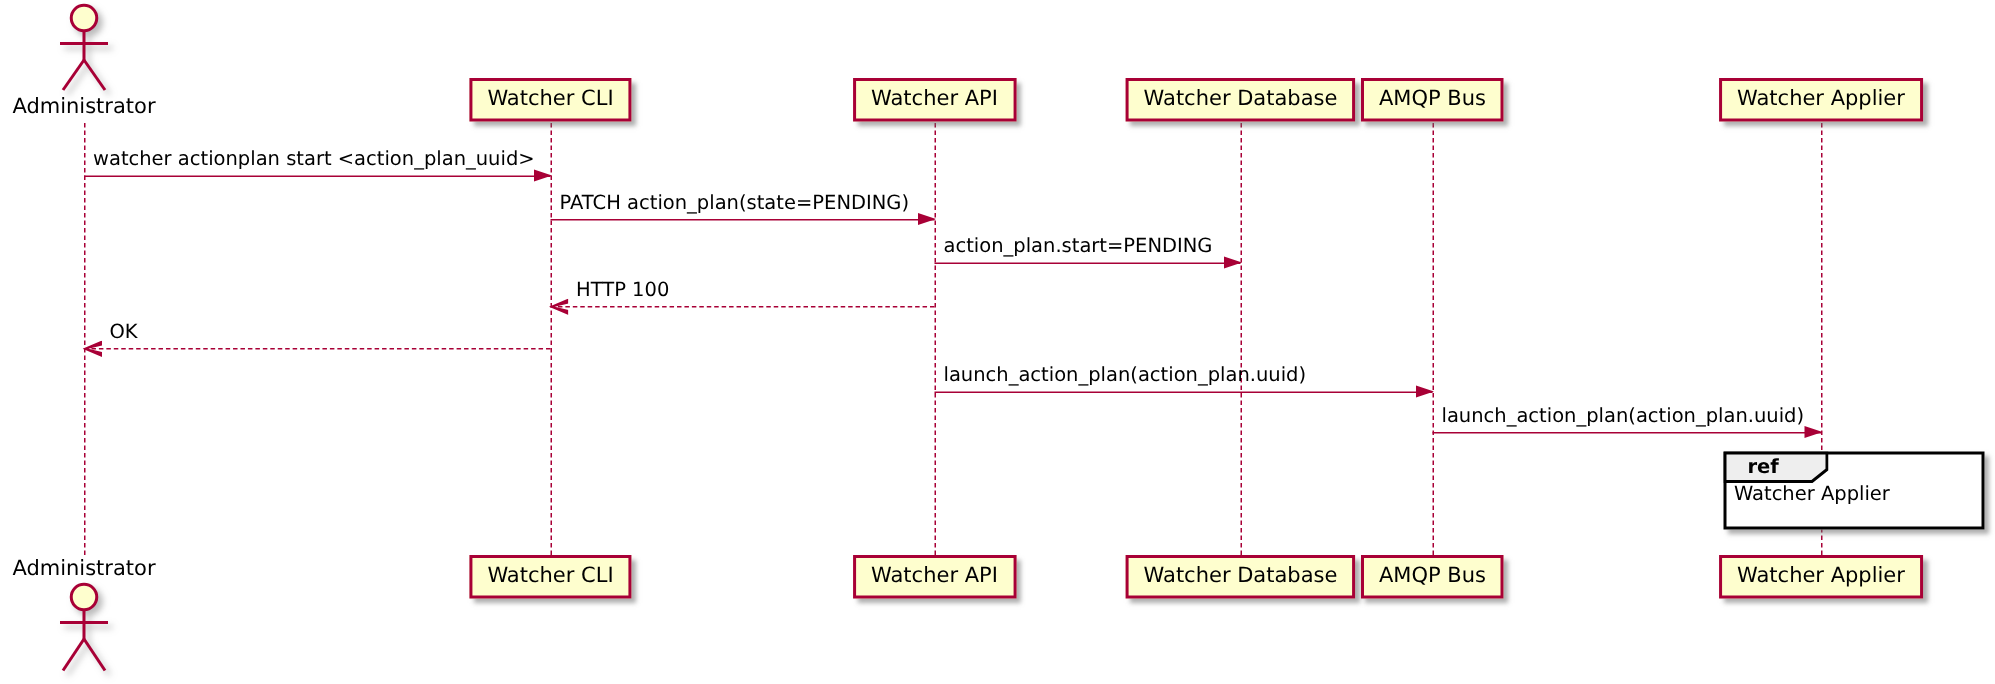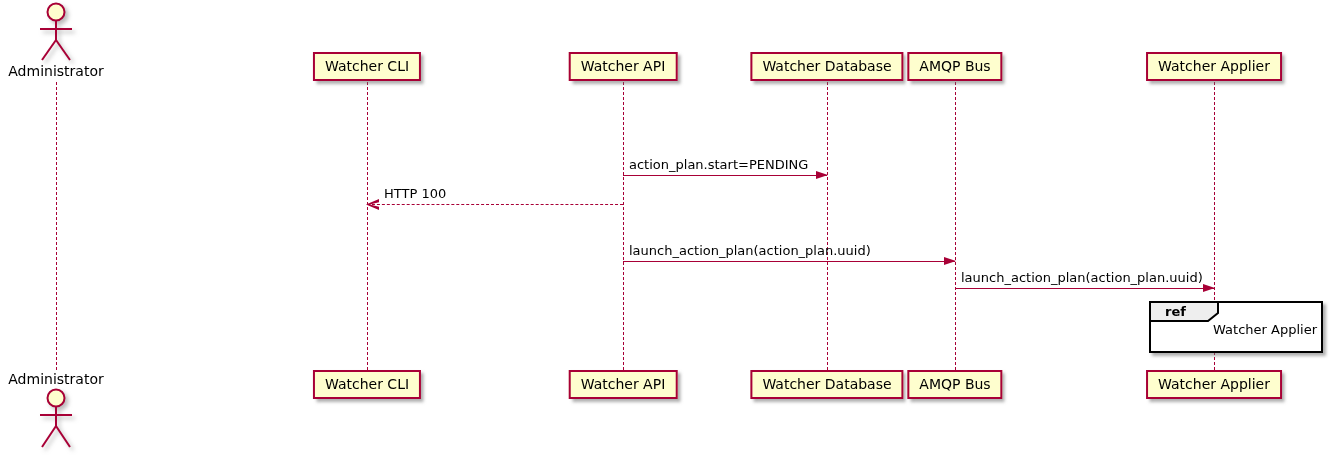--- a/index.html
+++ b/index.html
@@ -79,21 +79,20 @@
   }
   
   .ref-box {
     position: absolute;
     left: 1149px; top: 301px;
     width: 174px; height: 52px;
     background: #ffffff;
     border: 2px solid #000000;
     box-shadow: 3px 3px 3px var(--shadow);
     z-index: 4;
-    text-align: right;
   }
   .ref-tab { position: absolute; left: -2px; top: -2px; width: 70px; height: 21px; }
   .ref-keyword {
     position: absolute; left: 14px; top: 1px;
     font-size: 13px; font-weight: bold; z-index: 1;
   }
   .ref-body { padding: 19px 4px 0 5px; font-size: 13px; line-height: 15.5px; white-space: nowrap; }
 </style>
 </head>
 <body>
@@ -115,36 +114,54 @@
     <line x1="25" y1="38" x2="39" y2="58" stroke="#A80036" stroke-width="2"></line>
   </svg>
   <div class="actor-label" style="left:56px;top:63px">Administrator</div>
 
   <div class="pbox" style="left:367px;top:52px">Watcher CLI</div>
   <div class="pbox" style="left:623px;top:52px">Watcher API</div>
   <div class="pbox" style="left:827px;top:52px">Watcher Database</div>
   <div class="pbox" style="left:955px;top:52px">AMQP Bus</div>
   <div class="pbox" style="left:1214px;top:52px">Watcher Applier</div>
 
-
+  <div class="message" style="left:56px;top:99px;width:311px">
+    <div class="msg-label">watcher actionplan start &lt;action_plan_uuid&gt;</div>
+    <div class="msg-line solid">
+        <span class="head-r"></span>
+      </div>
+  </div>
+
+  <div class="message" style="left:367px;top:128px;width:256px">
+    <div class="msg-label">PATCH action_plan(state=PENDING)</div>
+    <div class="msg-line solid">
+        <span class="head-r"></span>
+      </div>
+  </div>
 
   <div class="message" style="left:623px;top:157px;width:204px">
     <div class="msg-label">action_plan.start=PENDING</div>
     <div class="msg-line solid">
         <span class="head-r"></span>
       </div>
   </div>
 
   <div class="message ret" style="left:367px;top:186px;width:256px">
     <div class="msg-label">HTTP 100</div>
     <div class="msg-line dashed">
         <span class="head-l"></span>
       </div>
   </div>
 
+  <div class="message ret" style="left:56px;top:214px;width:311px">
+    <div class="msg-label">OK</div>
+    <div class="msg-line dashed">
+        <span class="head-l"></span>
+      </div>
+  </div>
 
   <div class="message" style="left:623px;top:243px;width:332px">
     <div class="msg-label">launch_action_plan(action_plan.uuid)</div>
     <div class="msg-line solid">
         <span class="head-r"></span>
       </div>
   </div>
 
   <div class="message" style="left:955px;top:270px;width:259px">
     <div class="msg-label">launch_action_plan(action_plan.uuid)</div>

